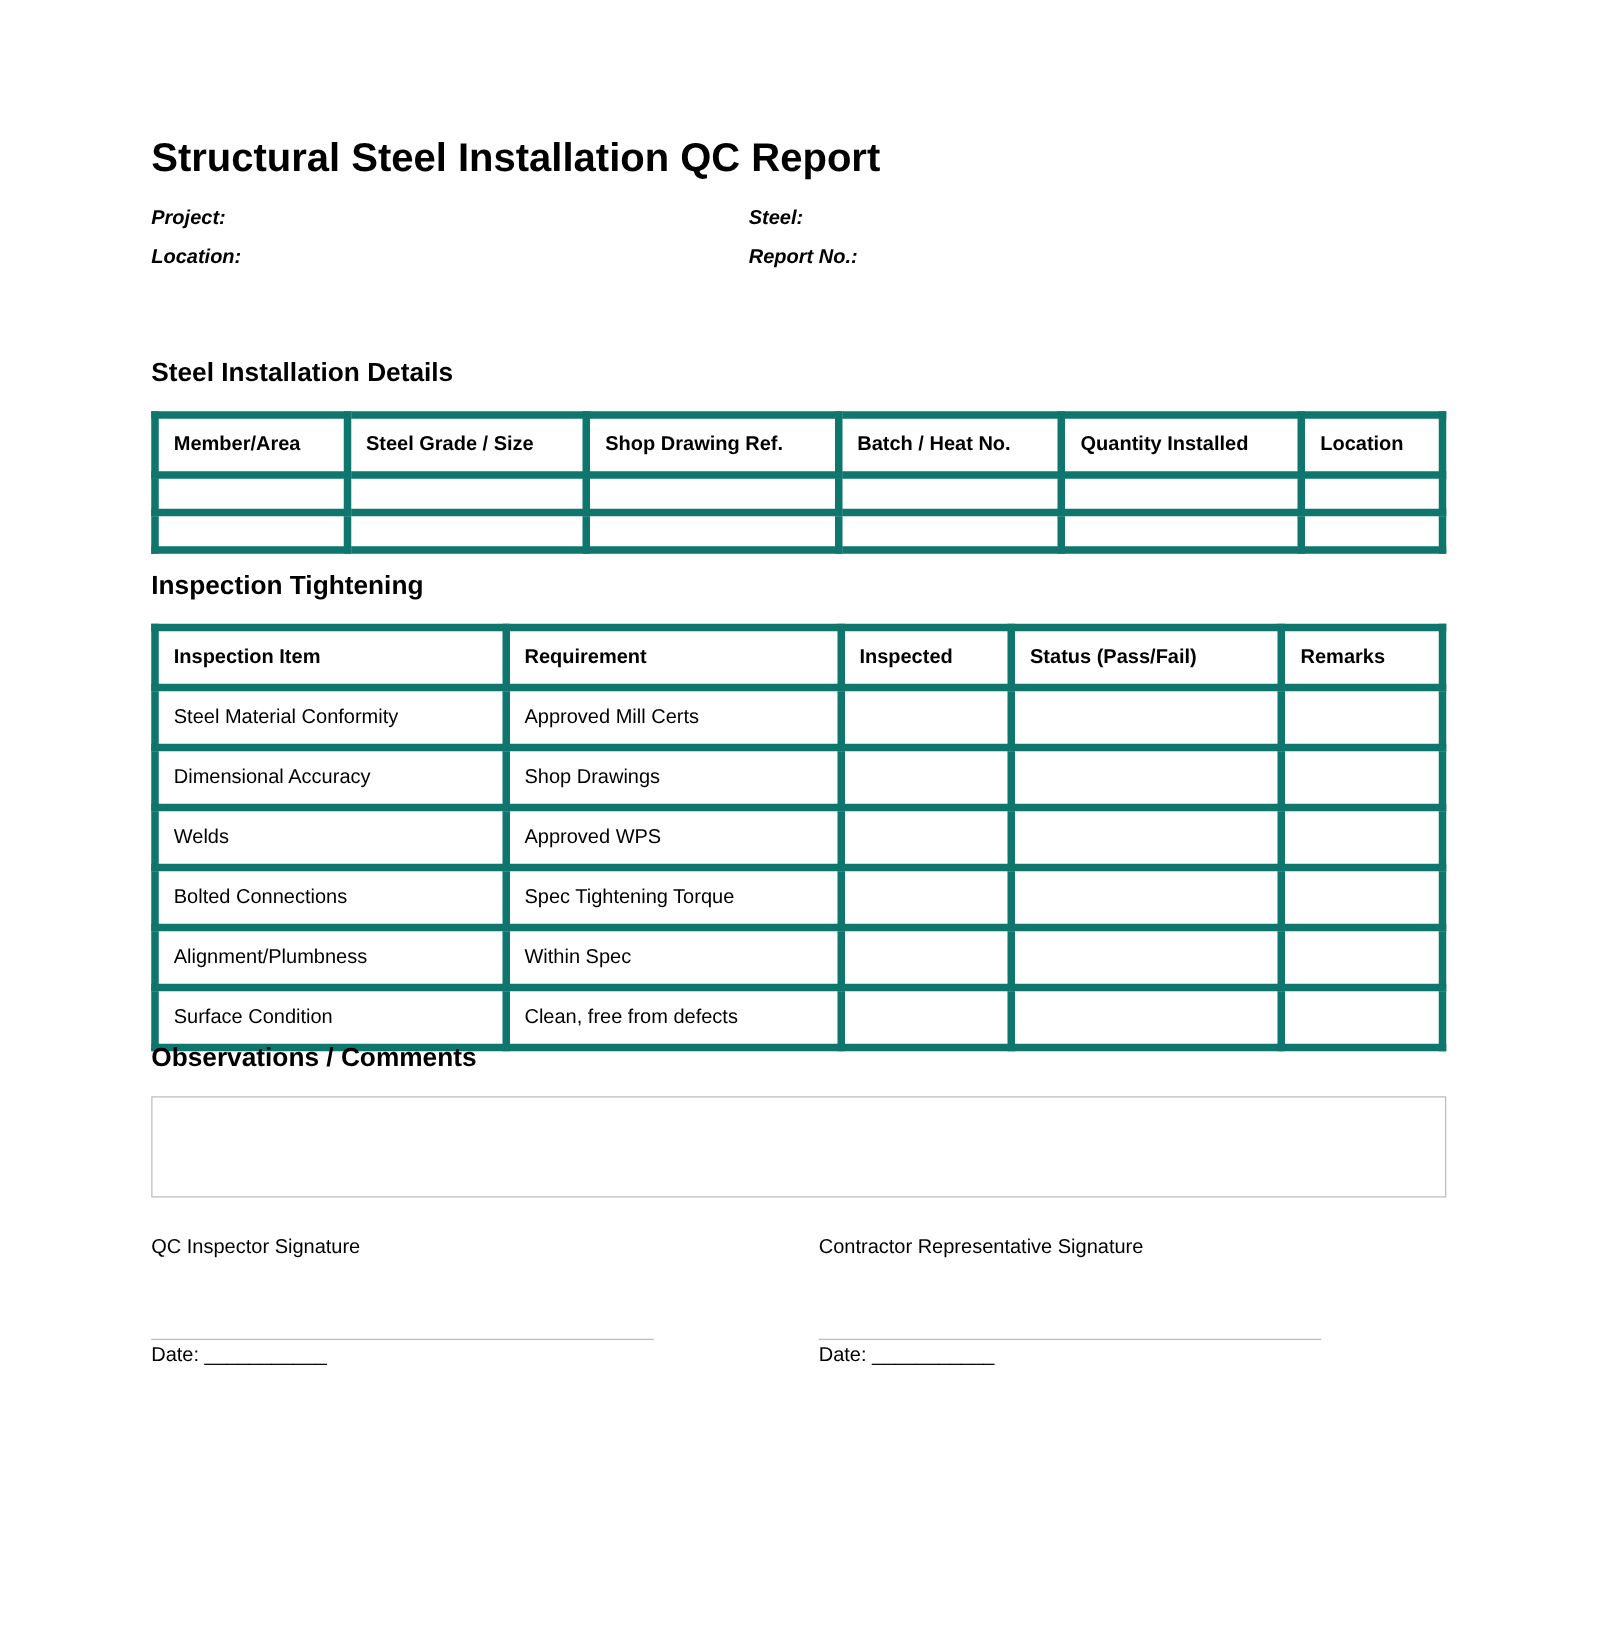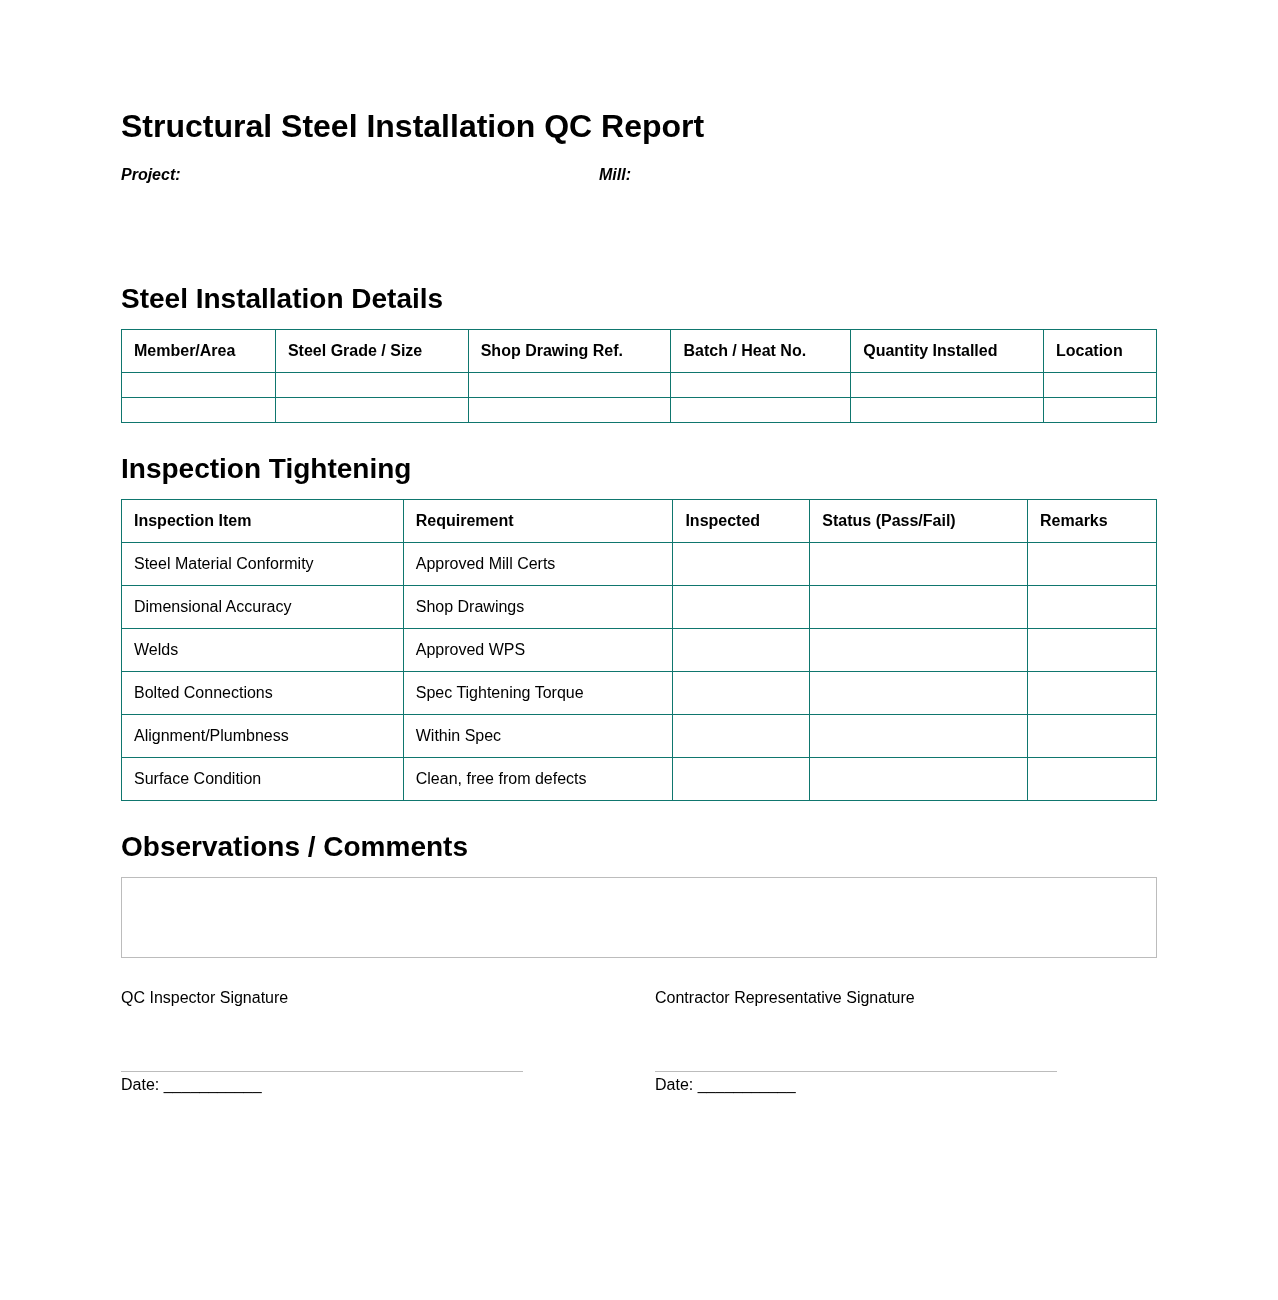--- a/index.html
+++ b/index.html
@@ -12,25 +12,25 @@
       position: absolute; top: 106px; left: 0; margin: 0;
       font-size: 32px; font-weight: bold; line-height: 40px; white-space: nowrap;
     }
     .meta { position: absolute; top: 164px; left: 0; width: 1036px; }
     .meta-row { height: 31px; position: relative; font-style: italic; }
     .meta-label { position: absolute; font-size: 16px; font-weight: bold; line-height: 22px; }
     .meta-left { left: 0; }
     .meta-right { left: 478px; }
     h2 {
       position: absolute; left: 0; margin: 0;
-      font-size: 28px; font-weight: bold; line-height: 30px; white-space: nowrap;
+      font-size: 21px; font-weight: bold; line-height: 30px; white-space: nowrap;
     }
     table { position: absolute; left: 0; border-collapse: collapse; width: 1036px; }
     td, th {
-      border: 1px solid #0f766e; text-align: left; font-size: 16px;
+      border: 6px solid #0f766e; text-align: left; font-size: 16px;
       padding: 0 12px; vertical-align: middle;
     }
     th { font-weight: bold; }
     #details-table th { height: 42px; }
     #details-table td { height: 24px; }
     #checklist-table th, #checklist-table td { height: 42px; }
     .comments-box {
       position: absolute; left: 0; top: 877px; width: 1034px; height: 79px;
       border: 1px solid #bcbcbc;
     }
@@ -41,21 +41,25 @@
   </style>
 </head>
 <body>
 
 <div class="page">
   <h1>Structural Steel Installation QC Report</h1>
 
   <div class="meta">
     <div class="meta-row">
       <span class="meta-label meta-left">Project:</span>
-      <span class="meta-label meta-right">Mill:</span>
+      <span class="meta-label meta-right">Steel:</span>
+    </div>
+    <div class="meta-row">
+      <span class="meta-label meta-left">Location:</span>
+      <span class="meta-label meta-right">Report No.:</span>
     </div>
   </div>
 
   <h2 style="top:284px">Steel Installation Details</h2>
   <table id="details-table" style="top:329px">
     <colgroup>
       <col style="width:154px">
         <col style="width:193px">
         <col style="width:203px">
       <col style="width:180px">

